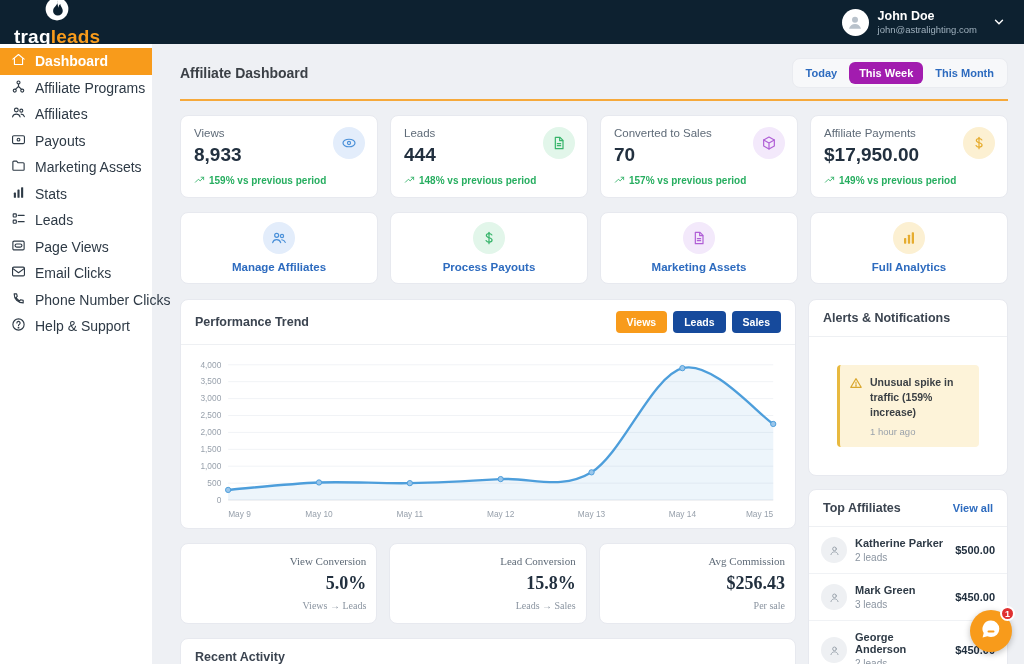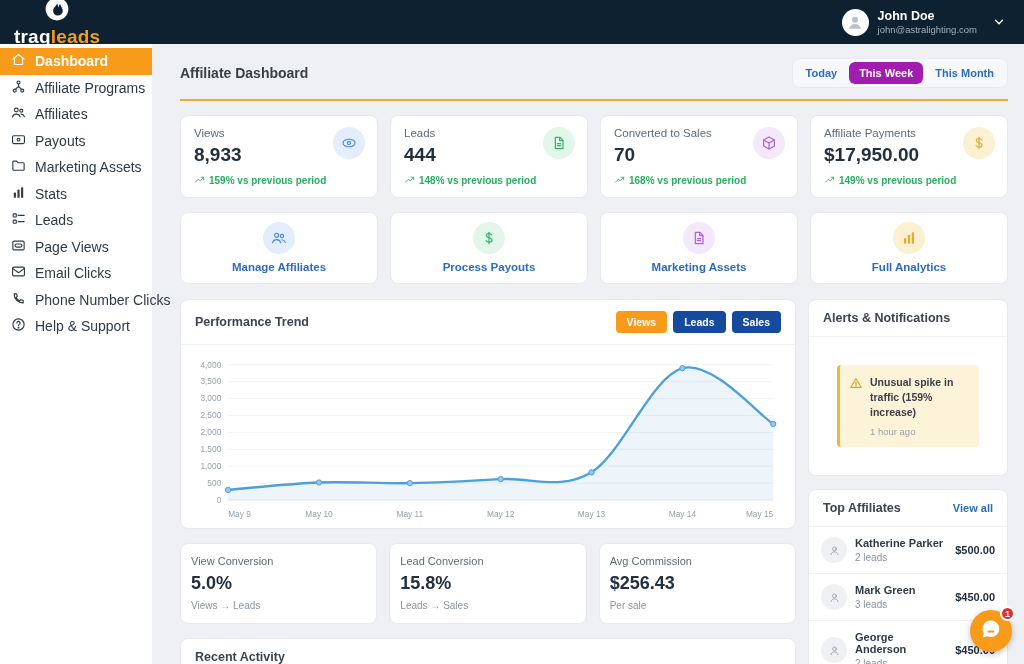--- a/index.html
+++ b/index.html
@@ -68,21 +68,21 @@
   .card-head { display:flex; align-items:center; justify-content:space-between; padding:11px 14px; border-bottom:1px solid #eef0f3; }
   .card-title { font-size:12.5px; font-weight:700; color:#3b4450; }
   .toggle-group { display:flex; gap:6px; }
   .toggle-btn { border:none; font-family:inherit; font-size:10.5px; font-weight:700; color:#fff; background:#164a9c; border-radius:4px; padding:5px 11px; cursor:pointer; }
   .toggle-btn.active { background:#f89b1b; }
   .chart-body { padding:8px 10px 2px 4px; }
   .chart-body svg { display:block; width:100%; }
 
   
   .conv-row { display:grid; grid-template-columns:repeat(3,1fr); gap:12px; margin-top:14px; }
-  .conv-card { padding:11px 10px 12px; text-align:left; }
+  .conv-card { padding:11px 10px 12px; text-align:right;font-family:Liberation Serif, serif; }
   .conv-label { font-size:11px; color:#5f6b78; }
   .conv-value { font-size:18px; font-weight:700; color:#22303f; margin-top:6px; }
   .conv-sub { font-size:10px; color:#8a94a0; margin-top:6px; }
 
   
   .activity-card { margin-top:14px; }
 
   
   .alert-item { margin:28px; background:#fdf3d9; border-left:3px solid #e8b93f; border-radius:4px; padding:10px 10px 9px 9px; display:flex; gap:7px; }
   .alert-item svg { width:14px; height:14px; flex:none; color:#d9a62e; margin-top:1px; }
@@ -272,21 +272,21 @@
           </span>
         </div>
         <div class="card stat-card">
           <div class="stat-label">Converted to Sales</div>
           <div class="stat-value">70</div>
           <div class="stat-change">
             <span><svg viewBox="0 0 24 24" fill="none" stroke="currentColor" stroke-width="1.8" stroke-linecap="round" stroke-linejoin="round">
                 <path d="M3 18 9.5 11.5l4 3.5L21 7"></path>
                 <path d="M15.5 7H21v5.5"></path>
               </svg></span>
-            <span>168% vs previous period</span>
+            <span>157% vs previous period</span>
           </div>
           <span class="icon-circle th-purple">
             <svg viewBox="0 0 24 24" fill="none" stroke="currentColor" stroke-width="1.8" stroke-linecap="round" stroke-linejoin="round">
               <path d="M12 3l8 4.5v9L12 21 4 16.5v-9z"></path>
               <path d="M4 7.5 12 12l8-4.5M12 12v9"></path>
             </svg>
           </span>
         </div>
         <div class="card stat-card">
           <div class="stat-label">Affiliate Payments</div>

